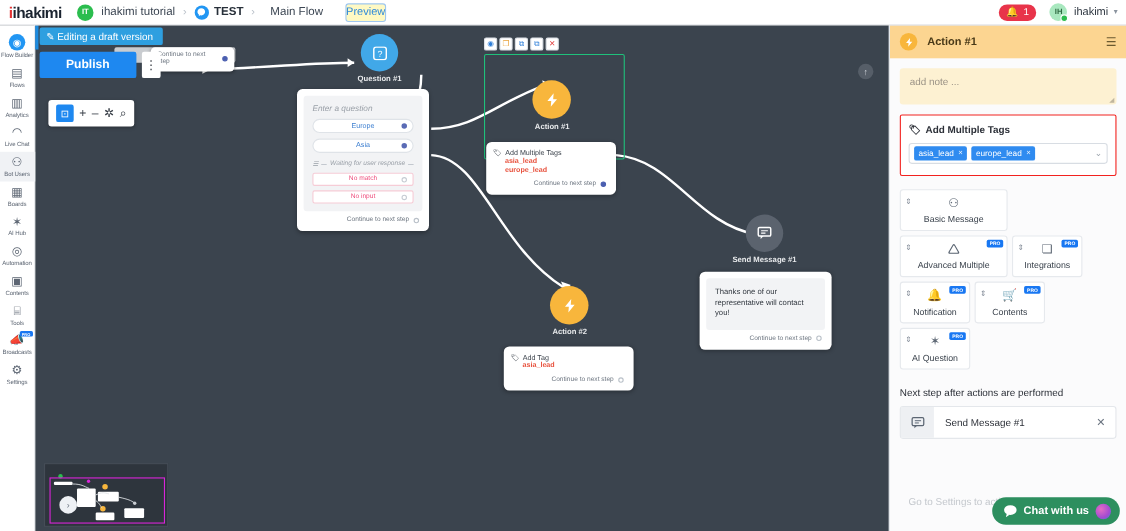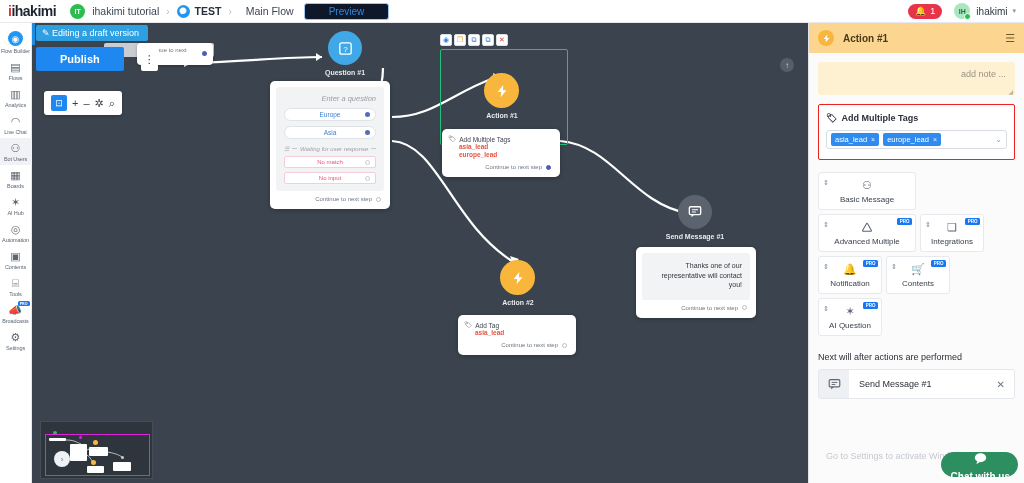--- a/index.html
+++ b/index.html
@@ -27,22 +27,22 @@
   }
   .crumb { font-size: 10.5px; color: #3c4653; margin-left: 7px; }
   .crumb-sep { color: #b9c0c9; margin: 0 7px; font-size: 10px; }
   .msgr-ic {
     width: 13px; height: 13px; border-radius: 50%; background: #2196f3;
     display: inline-flex; align-items: center; justify-content: center;
     color:#fff; font-size:8px; margin-right: 5px;
   }
   .crumb-strong { font-size: 10.5px; font-weight: bold; color: #28303a; }
   .preview-btn {
-    margin-left: 10px; border: 1px solid #9fc7f0; color: #2f89da; background: #0f172a;
-    border-radius: 3px; font-size: 10px; padding: 2px 24px; cursor: pointer;
+    margin-left: 20px; border: 1px solid #9fc7f0; color: #2f89da; background: #fef9c3;
+    border-radius: 3px; font-size: 10px; padding: 2px 0; cursor: pointer;
   }
   .topbar-right { margin-left: auto; display: flex; align-items: center; }
   .bell-pill {
     background: #e8344a; color: #fff; border-radius: 10px; height: 15px;
     display: flex; align-items: center; padding: 0 7px; font-size: 9px; gap: 4px;
   }
   .avatar-ih {
     width: 16px; height: 16px; border-radius: 50%; background: #a9e8bf; color: #2e6b42;
     font-size: 7px; font-weight: bold; display: flex; align-items: center;
     justify-content: center; margin-left: 12px; position: relative;
@@ -81,21 +81,21 @@
   .canvas {
     position: absolute; top: 23px; left: 32px; width: 776px; height: 460px;
     background: #3b444e; overflow: hidden;
   }
   .draft-banner {
     position: absolute; top: 2px; left: 4px; background: #2e9fe0; color: #fff;
     font-size: 9px; padding: 3px 9px 3px 6px; border-radius: 2px; z-index: 12;
   }
   .publish-wrap {
     position: absolute; top: 24px; left: 4px; display: flex; align-items: flex-start;
-    gap: 17px; z-index: 14;
+    gap: 5px; z-index: 14;
   }
   .publish-btn {
     background: #1e88f0; color: #fff; border: none; font-size: 11px; font-weight: bold;
     padding: 6px 24px; border-radius: 2px; cursor: pointer;
   }
   .kebab {
     background: #fff; border-radius: 2px; width: 17px; height: 24px;
     display: flex; align-items: center; justify-content: center;
     color: #33383f; font-size: 11px; cursor: pointer;
   }
@@ -124,21 +124,21 @@
   .bubble.a { background: #f8b63c; }
   .bubble.m { background: #5b636e; }
   .node-label {
     position: absolute; color: #e8eaec; font-size: 7px; font-weight: bold;
     text-align: center; z-index: 6; white-space: nowrap;
   }
   .card {
     position: absolute; background: #fff; border-radius: 5px; z-index: 5;
     box-shadow: 0 1px 4px rgba(0,0,0,.3); padding: 6px;
   }
-  .card-inner { background: #f2f3f5; border-radius: 3px; padding: 7px 8px; text-align: right; }
+  .card-inner { background: #f2f3f5; border-radius: 3px; padding: 7px 8px; }
   .placeholder { color: #9aa0a8; font-size: 7.5px; font-style: italic; }
   .opt-btn {
     border: 1px solid #dfe3e8; border-radius: 11px; height: 13px; margin-top: 5px;
     display: flex; align-items: center; justify-content: center; position: relative;
     color: #3d7fd0; font-size: 6.5px; background: #fff;
   }
   .opt-btn .knob {
     position: absolute; right: 5px; width: 5px; height: 5px; border-radius: 50%;
     background: #5a6bb5;
   }
@@ -206,21 +206,21 @@
     padding: 0 9px; gap: 9px;
   }
   .rp-head .bolt {
     width: 16px; height: 16px; border-radius: 50%; background: #f8b63c; color: #fff;
     display: flex; align-items: center; justify-content: center; font-size: 9px;
   }
   .rp-head .ttl { font-size: 10px; font-weight: bold; color: #4a3a18; }
   .rp-head .burger { margin-left: auto; color: #6b5a30; font-size: 11px; cursor: pointer; }
   .note {
     margin: 9px; background: #fdf1d2; border: none; border-radius: 3px; height: 33px;
-    padding: 7px 9px; color: #9a9285; font-size: 9px; position: relative; text-align: right;
+    padding: 7px 9px; color: #9a9285; font-size: 9px; position: relative;
   }
   .note::after {
     content: "◢"; position: absolute; right: 2px; bottom: 0px; color: #c0b69e; font-size: 6px;
   }
   .tags-block {
     margin: 4px 9px 0; border: 1.5px solid #f2221f; border-radius: 2px; padding: 8px 7px 10px;
     background: #fff;
   }
   .tags-block .hdr { display: flex; align-items: center; gap: 4px; font-size: 9px; font-weight: bold; color: #2c3038; }
   .tag-select {
@@ -264,21 +264,21 @@
   .next-card .nm { font-size: 9px; margin-left: 10px; color: #2c3038; }
   .next-card .x { margin-left: auto; margin-right: 9px; color: #6b7480; font-size: 10px; cursor: pointer; }
 
   .watermark { position: absolute; left: 17px; bottom: 22px; color: #c9ccd1; }
   .watermark .w1 { font-size: 15px; line-height: 17px; color: #c4c8cd;}
   .watermark .w2t { font-size: 9px; color: #c4c8cd; }
 
   .chatbtn {
     position: absolute; right: 6px; bottom: 6px; background: #2d8f5f; color: #fff;
     border-radius: 16px; height: 25px; display: flex; align-items: center; gap: 6px;
-    padding: 0 8px 0 10px; font-size: 10px; font-weight: bold; z-index: 45; cursor: pointer; flex-direction: column;
+    padding: 0 8px 0 10px; font-size: 10px; font-weight: bold; z-index: 45; cursor: pointer;
   }
   .chatbtn .globe {
     width: 14px; height: 14px; border-radius: 50%;
     background: radial-gradient(circle at 35% 35%, #e56cc4, #a44bd1 60%, #4a7ddb);
   }
   svg { display: block; }
 </style>
 </head>
 <body>
 
@@ -594,21 +594,21 @@
           <span class="lb">Contents</span>
         </div>
         <div class="act-card w3">
           <span class="pro">PRO</span>
           <span class="drag">⇕</span>
           <span class="ic">✶</span>
           <span class="lb">AI Question</span>
         </div>
       </div>
 
-    <div class="next-lbl">Next will after actions are performed</div>
+    <div class="next-lbl">Next step after actions are performed</div>
     <div class="next-card">
       <div class="ibox">
         <svg width="13" height="13" viewBox="0 0 16 16">
             <rect x="1.5" y="2" width="13" height="9" rx="1.5" fill="none" stroke="#5c6673" stroke-width="1.4"></rect>
             <path d="M4 11 L4 14 L7 11z" fill="#5c6673"></path>
             <path d="M4.5 5.5h7M4.5 8h4.5" stroke="#5c6673" stroke-width="1.1"></path>
           </svg>
       </div>
       <div class="nm">Send Message #1</div>
       <div class="x">✕</div>

